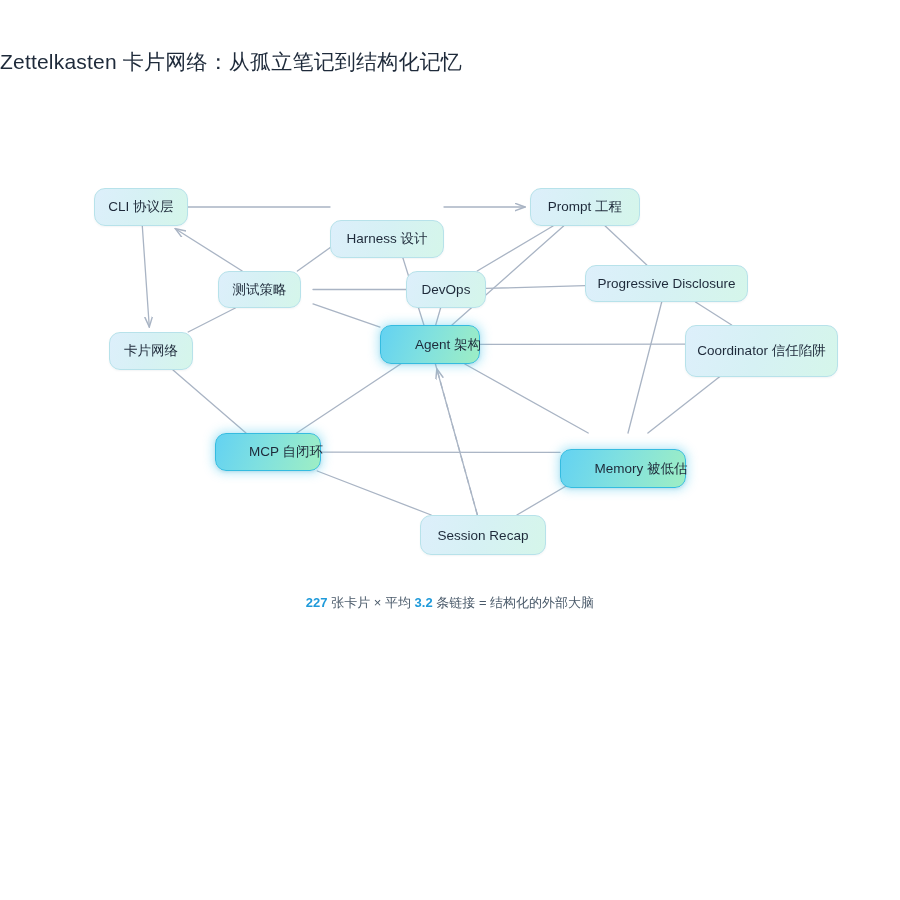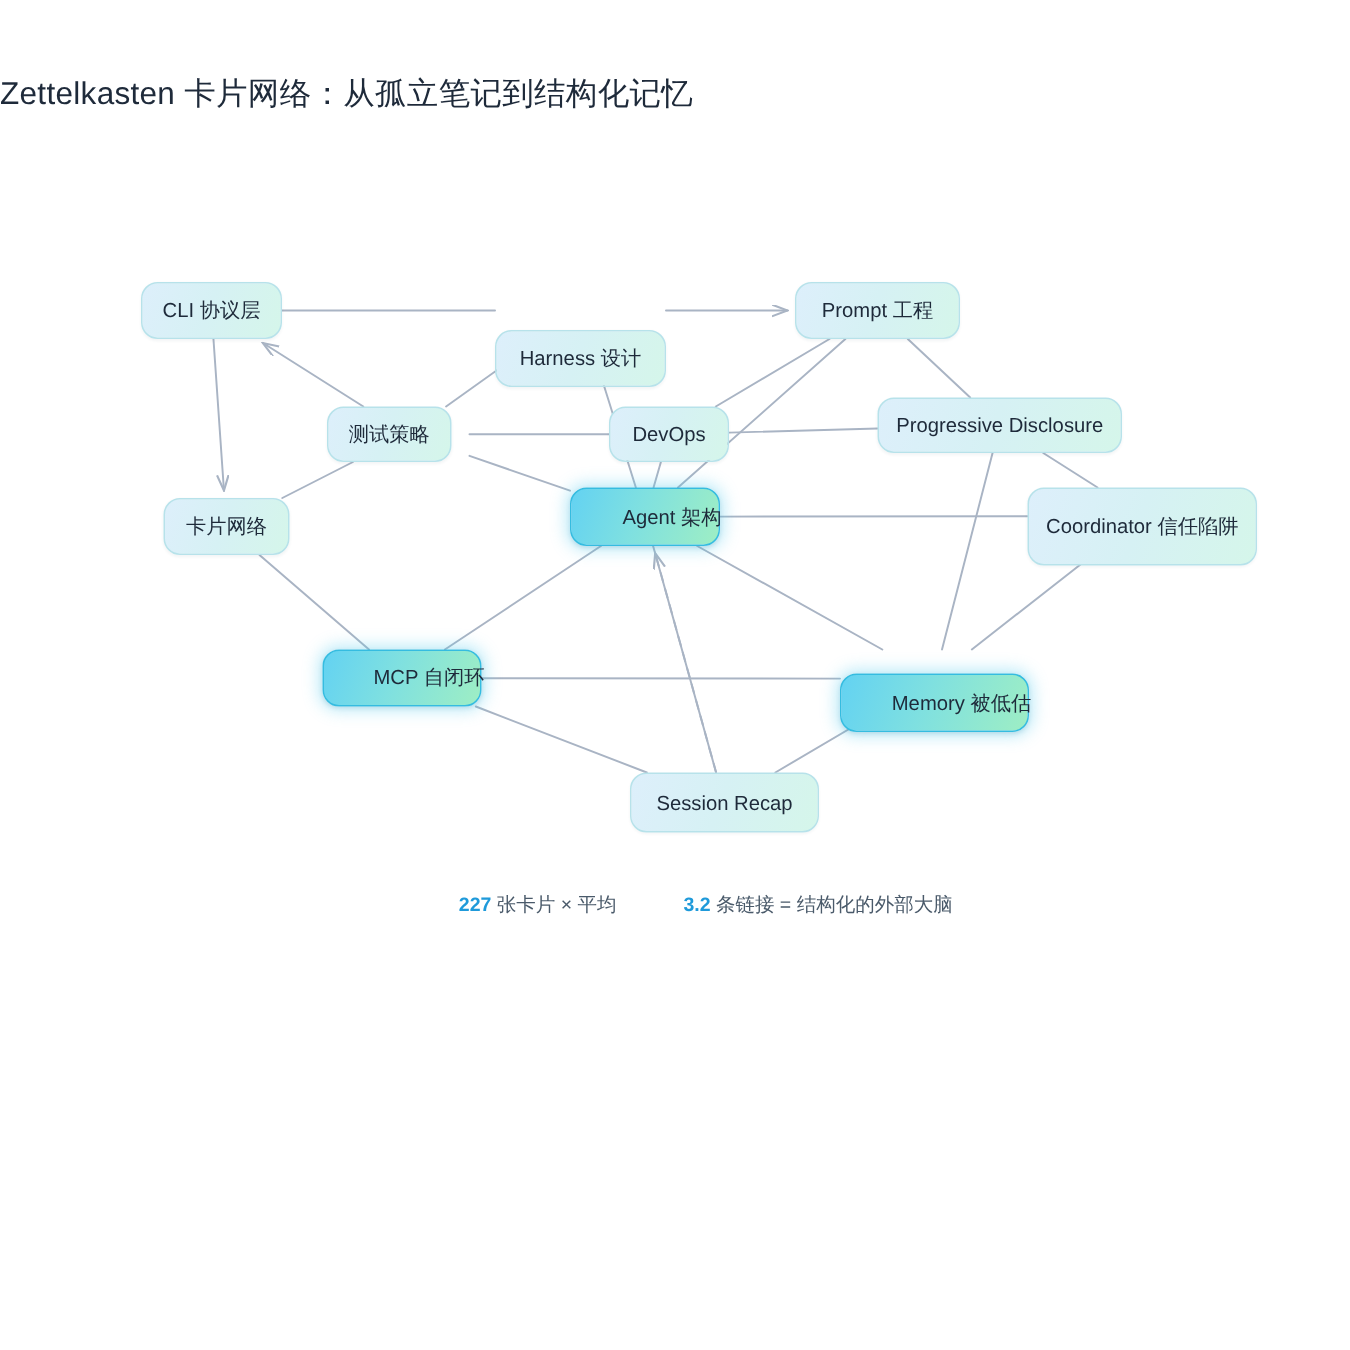--- a/index.html
+++ b/index.html
@@ -74,21 +74,20 @@
     left: 0;
     top: 594px;
     width: 900px;
     text-align: center;
     font-size: 13px;
     color: #4a5a6a;
   }
   #caption .num {
     color: #1f9ada;
     font-weight: 700;
-    margin-left: 41px;
   }
 </style>
 </head>
 <body>
 
 <div id="stage">
 
   <div id="title">Zettelkasten 卡片网络：从孤立笔记到结构化记忆</div>
 
   <div id="graph">

